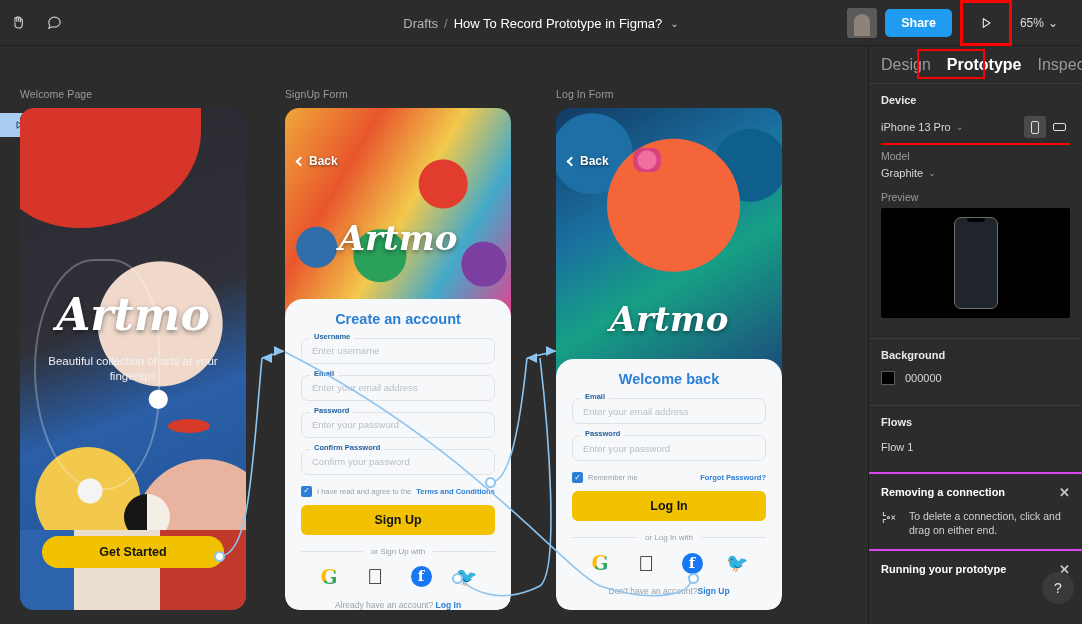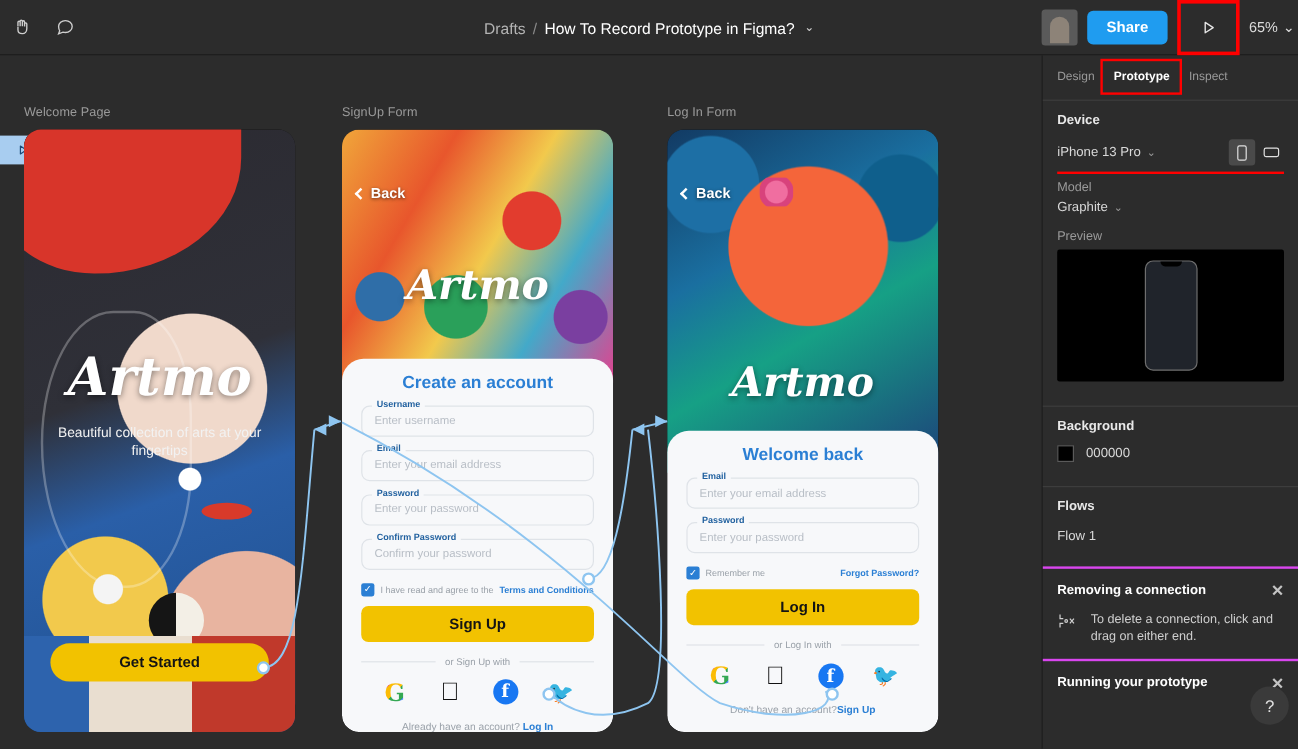--- a/index.html
+++ b/index.html
@@ -26,21 +26,21 @@
     position: absolute; left: 0; right: 0; top: 0; height: 46px;
     display: flex; align-items: center; justify-content: center;
     gap: 6px; font-size: 13px; pointer-events: none;
   }
   .topbar-center > * { pointer-events: auto; }
   .bc-drafts { color: #b3b3b3; }
   .bc-sep { color: #8a8a8a; }
   .bc-title { color: #ffffff; }
   .bc-caret { color: #cfcfcf; font-size: 10px; margin-left: 2px; }
   .topbar-right {
-    position: absolute; right: 3px; top: 0; height: 46px;
+    position: absolute; right: 24px; top: 0; height: 46px;
     display: flex; align-items: center; gap: 8px; padding-left: 44px;
   }
   .avatar {
     width: 30px; height: 30px; border-radius: 3px; overflow: hidden;
     background: #5a5a5a; position: relative;
   }
   .avatar::after {
     content: ""; position: absolute; left: 7px; top: 6px;
     width: 16px; height: 22px; border-radius: 8px 8px 0 0; background: #8d8378;
   }
@@ -236,21 +236,21 @@
 
   
   .panel {
     position: absolute; right: 0; top: 46px; width: 214px; height: 578px;
     background: #2c2c2c; border-left: 1px solid #1e1e1e; z-index: 30;
   }
   .panel-tabs {
     display: flex; align-items: center; gap: 16px; height: 38px;
     padding: 0 12px; border-bottom: 1px solid #3d3d3d; position: relative;
   }
-  .ptab { font-size: 10px; color: #9a9a9a; cursor: pointer; }
+  .ptab { font-size: 16px; color: #9a9a9a; cursor: pointer; }
   .ptab.active { color: #ffffff; font-weight: bold; }
   .tab-highlight {
     position: absolute; left: 48px; top: 3px; width: 68px; height: 30px;
     border: 2.5px solid #ff0000; pointer-events: none;
   }
   .psection { padding: 10px 12px 6px; }
   .psection.bordered { border-top: 1px solid #3d3d3d; }
   .psec-title { font-size: 11px; font-weight: bold; color: #e8e8e8; margin-bottom: 10px; }
   .prow { display: flex; align-items: center; justify-content: space-between; position: relative; }
   .pvalue { font-size: 11px; color: #d8d8d8; display: flex; align-items: center; gap: 5px; }

